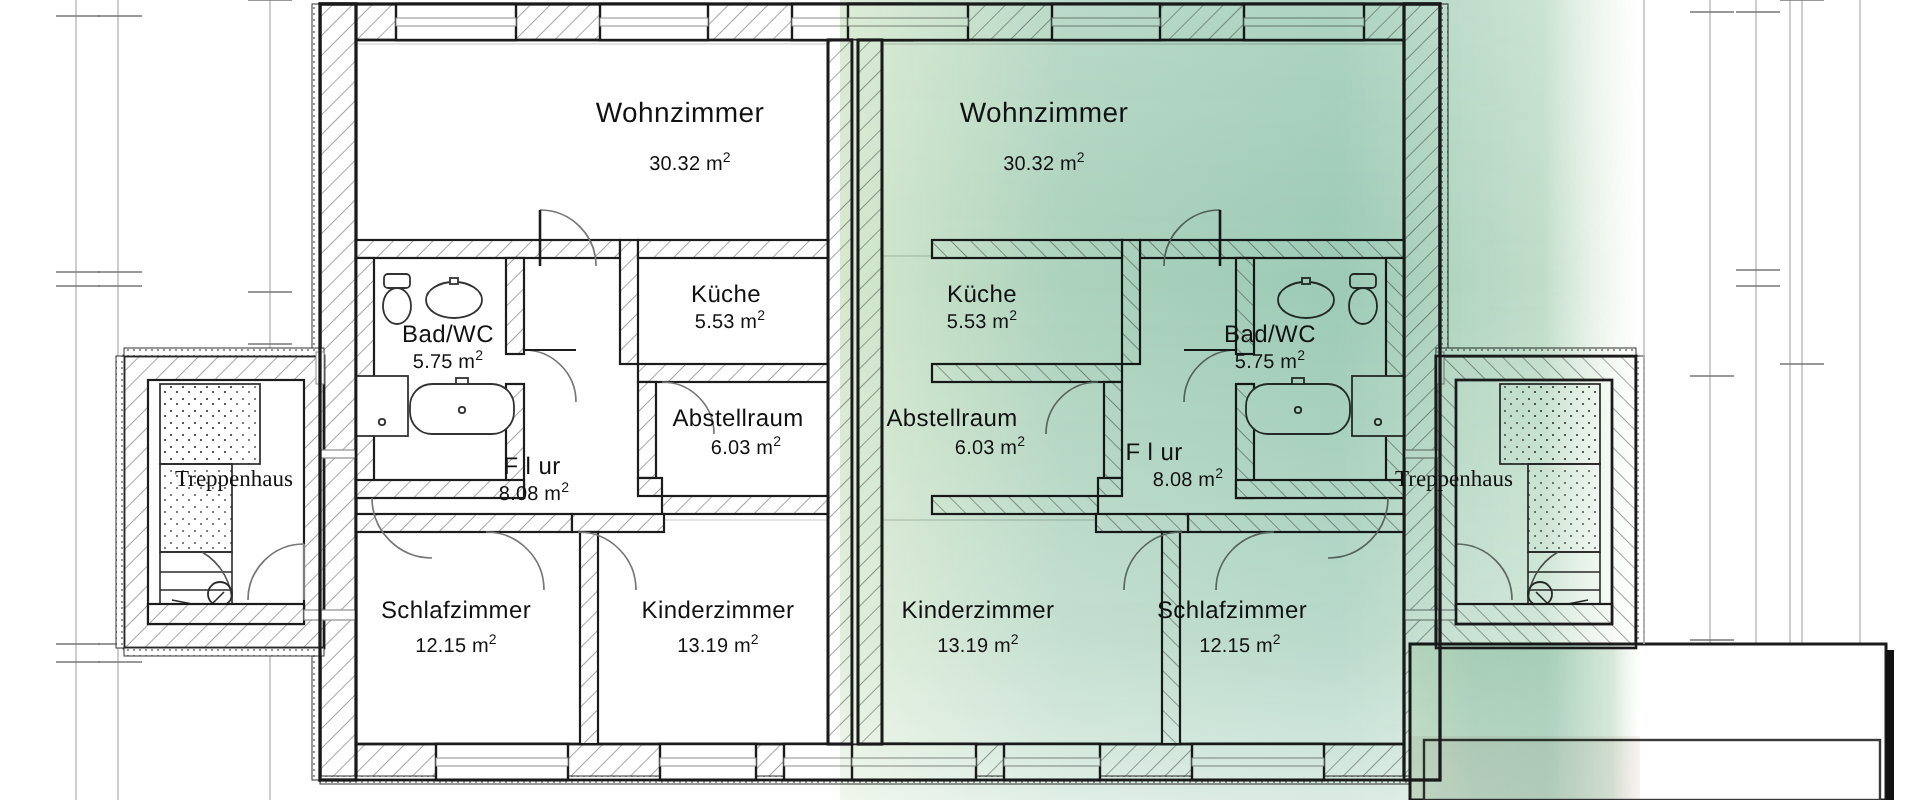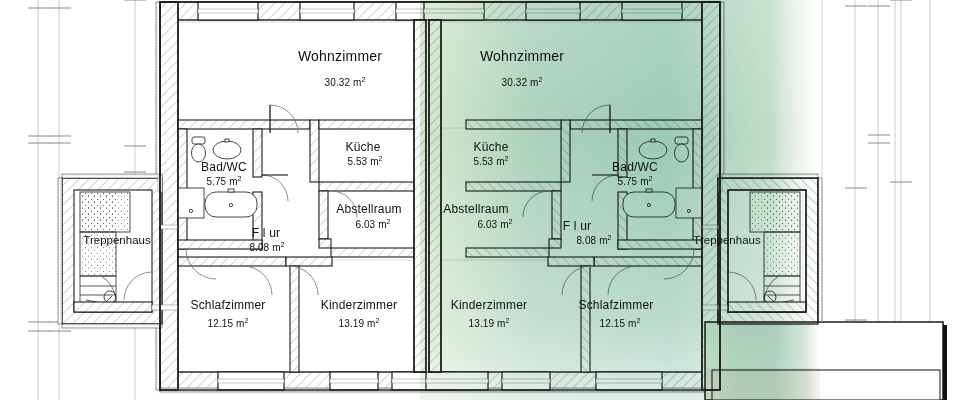--- a/index.html
+++ b/index.html
@@ -4,21 +4,21 @@
 <style>
   html,body{margin:0;padding:0;background:#ffffff;}
   body{font-family:"Liberation Sans",sans-serif;}
   #plan{position:relative;width:960px;height:400px;overflow:hidden;background:#bef264;}
   #plan svg{position:absolute;left:0;top:0;}
   .lbl{position:absolute;white-space:nowrap;color:#111;font-family:"Liberation Sans",sans-serif;
        transform:translate(-50%,-50%);pointer-events:none;}
   .rname{font-size:12px;letter-spacing:.2px;}
   .rname.big{font-size:14px;}
   .rarea{font-size:10px;letter-spacing:.1px;}
-  .stairname{font-size:11.5px;}
+  .stairname{font-size:11.5px;font-family:Liberation Serif, serif;}
 </style>
 </head>
 <body>
 
 <div id="plan">
 
 <svg width="960" height="400" viewBox="0 0 960 400">
   <defs>
 
     <pattern id="hatch" width="7" height="7" patternUnits="userSpaceOnUse" patternTransform="rotate(45)">

